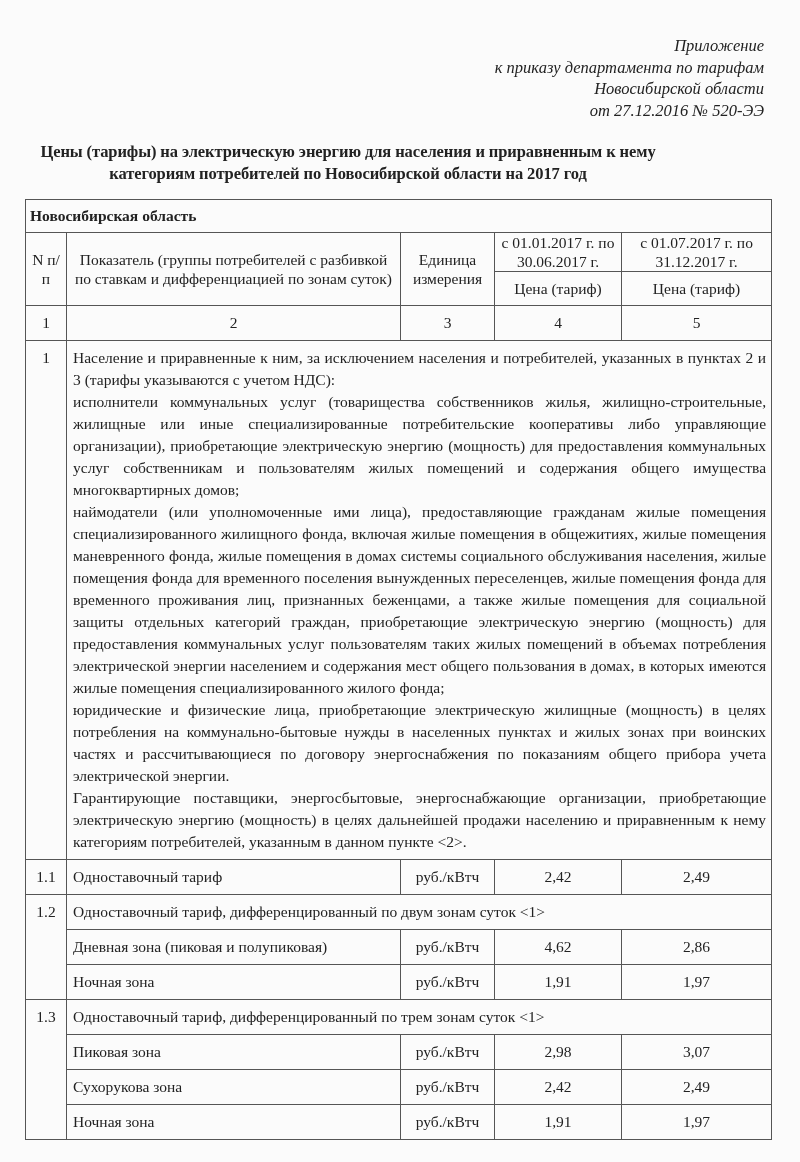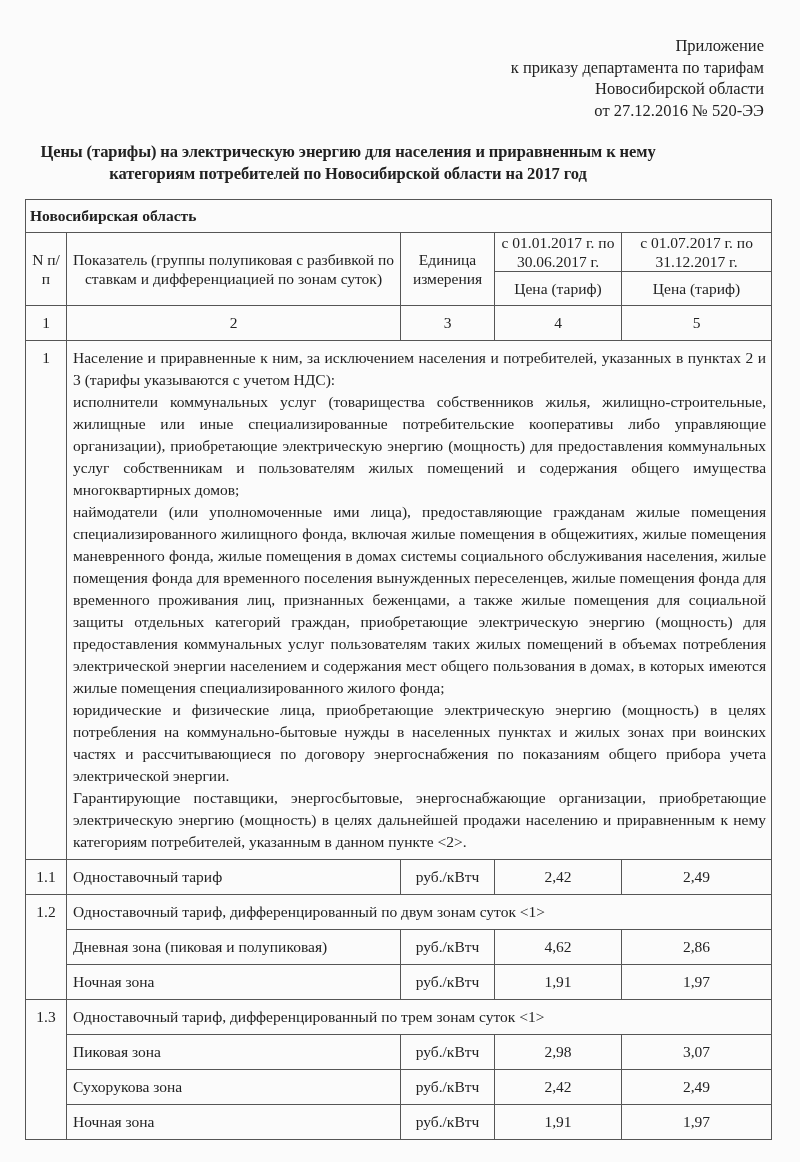--- a/index.html
+++ b/index.html
@@ -2,21 +2,21 @@
 <html><head>
 <meta charset="utf-8">
 <style>
   html, body { margin: 0; padding: 0; }
   body {
     width: 800px; height: 1162px; background: #fbfbfb; color: #222;
     font-family: "Liberation Serif", serif; position: relative; overflow: hidden;
   }
   .appendix {
     position: absolute; right: 36px; top: 35px; text-align: right;
-    font-size: 16.5px; line-height: 21.5px;
+    font-size: 16.5px; line-height: 21.5px; font-style: italic;
   }
   .title {
     position: absolute; left: 0; width: 696px; top: 141px; text-align: center;
     font-weight: bold; font-size: 16.5px; line-height: 22px; letter-spacing: -0.1px;
   }
   table.tariffs {
     position: absolute; left: 25px; top: 199px; width: 746px;
     border-collapse: collapse; font-size: 15.5px; table-layout: fixed;
   }
   table.tariffs td {
@@ -60,21 +60,21 @@
     <col style="width:94px">
     <col style="width:127px">
     <col style="width:150px">
   </colgroup>
   <tbody>
       <tr>
     <td colspan="5" class="region-cell">Новосибирская область</td>
   </tr>
   <tr class="hdr hdr-top">
     <td rowspan="2" class="c">N п/п</td>
-    <td rowspan="2" class="c">Показатель (группы полупиковая с разбивкой по ставкам и дифференциацией по зонам суток)</td>
+    <td rowspan="2" class="c">Показатель (группы потребителей с разбивкой по ставкам и дифференциацией по зонам суток)</td>
     <td rowspan="2" class="c">Единица измерения</td>
     <td class="c">с 01.01.2017 г. по 30.06.2017 г.</td>
     <td class="c">с 01.07.2017 г. по 31.12.2017 г.</td>
   </tr>
   <tr class="hdr">
     <td class="c" style="height:33px">Цена (тариф)</td>
     <td class="c">Цена (тариф)</td>
   </tr>
   <tr class="num-row">
     <td>1</td>
@@ -82,21 +82,21 @@
     <td>3</td>
     <td>4</td>
     <td>5</td>
   </tr>
   <tr>
     <td class="c no-top">1</td>
     <td colspan="4" class="desc">
       <p>Население и приравненные к ним, за исключением населения и потребителей, указанных в пунктах 2 и 3 (тарифы указываются с учетом НДС):</p>
       <p>исполнители коммунальных услуг (товарищества собственников жилья, жилищно-строительные, жилищные или иные специализированные потребительские кооперативы либо управляющие организации), приобретающие электрическую энергию (мощность) для предоставления коммунальных услуг собственникам и пользователям жилых помещений и содержания общего имущества многоквартирных домов;</p>
       <p>наймодатели (или уполномоченные ими лица), предоставляющие гражданам жилые помещения специализированного жилищного фонда, включая жилые помещения в общежитиях, жилые помещения маневренного фонда, жилые помещения в домах системы социального обслуживания населения, жилые помещения фонда для временного поселения вынужденных переселенцев, жилые помещения фонда для временного проживания лиц, признанных беженцами, а также жилые помещения для социальной защиты отдельных категорий граждан, приобретающие электрическую энергию (мощность) для предоставления коммунальных услуг пользователям таких жилых помещений в объемах потребления электрической энергии населением и содержания мест общего пользования в домах, в которых имеются жилые помещения специализированного жилого фонда;</p>
-      <p>юридические и физические лица, приобретающие электрическую энергию (мощность) в целях потребления на коммунально-бытовые нужды в населенных пунктах и жилых зонах при воинских частях и рассчитывающиеся по договору энергоснабжения по показаниям общего прибора учета электрической энергии.</p>
+      <p>юридические и физические лица, приобретающие электрическую жилищные (мощность) в целях потребления на коммунально-бытовые нужды в населенных пунктах и жилых зонах при воинских частях и рассчитывающиеся по договору энергоснабжения по показаниям общего прибора учета электрической энергии.</p>
       <p>Гарантирующие поставщики, энергосбытовые, энергоснабжающие организации, приобретающие электрическую энергию (мощность) в целях дальнейшей продажи населению и приравненным к нему категориям потребителей, указанным в данном пункте &lt;2&gt;.</p>
     </td>
   </tr>
   <tr class="row">
     <td class="c">1.1</td>
     <td>Одноставочный тариф</td>
     <td class="c">руб./кВтч</td>
     <td class="c">2,42</td>
     <td class="c">2,49</td>
   </tr>

